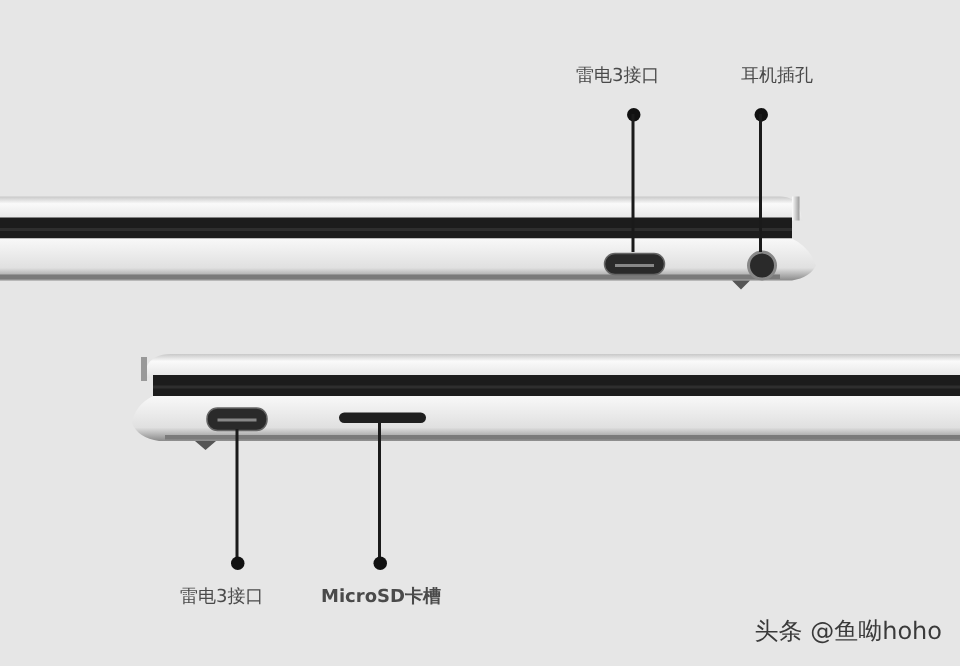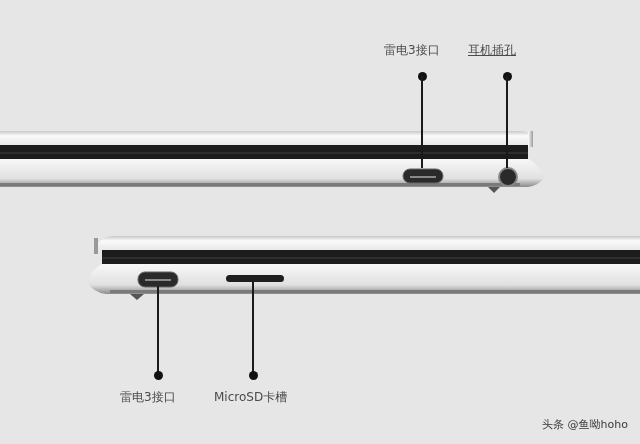--- a/index.html
+++ b/index.html
@@ -14,21 +14,21 @@
     white-space: nowrap; letter-spacing: 0px;
   }
   .leader-line { position: absolute; width: 2px; background: #1a1a1a; }
   .leader-dot {
     position: absolute; width: 9px; height: 9px; border-radius: 50%;
     background: #111;
   }
   .laptop { position: absolute; }
   .watermark {
     position: absolute; right: 12px; bottom: 12px;
-    font-size: 11px; color: #3a3a3a;
+    font-size: 16px; color: #3a3a3a;
   }
 </style>
 </head>
 <body>
 
 <svg class="laptop" style="left:0;top:125px;" width="545" height="72" viewBox="0 0 545 72">
   <defs>
     <linearGradient id="silverTop" x1="0" y1="0" x2="0" y2="1">
       <stop offset="0" stop-color="#c8c8c8"></stop>
       <stop offset="0.3" stop-color="#fafafa"></stop>
@@ -60,21 +60,21 @@
 
   <circle cx="508" cy="52" r="9" fill="#2a2a2a" stroke="#888" stroke-width="2"></circle>
 </svg>
 
 <div class="leader-dot" style="left:418px;top:72px;"></div>
 <div class="leader-line" style="left:421px;top:76px;height:92px;"></div>
 <div class="leader-dot" style="left:503px;top:72px;"></div>
 <div class="leader-line" style="left:506px;top:76px;height:92px;"></div>
 
 <div class="label" style="left:384px;top:42px;">雷电3接口</div>
-<div class="label" style="left:468px;top:42px;text-decoration:underline;">耳机插孔</div>
+<div class="label" style="left:494px;top:42px;">耳机插孔</div>
 
 <svg class="laptop" style="left:86px;top:232px;" width="554" height="72" viewBox="0 0 554 72">
   <defs>
     <linearGradient id="silverTop2" x1="0" y1="0" x2="0" y2="1">
       <stop offset="0" stop-color="#c8c8c8"></stop>
       <stop offset="0.3" stop-color="#fafafa"></stop>
       <stop offset="1" stop-color="#e4e4e4"></stop>
     </linearGradient>
     <linearGradient id="silverBot2" x1="0" y1="0" x2="0" y2="1">
       <stop offset="0" stop-color="#f8f8f8"></stop>
@@ -95,15 +95,15 @@
 
   <rect x="140" y="43" width="58" height="7" rx="3.5" fill="#1e1e1e"></rect>
 </svg>
 
 <div class="leader-line" style="left:157px;top:286px;height:88px;"></div>
 <div class="leader-dot" style="left:154px;top:371px;"></div>
 <div class="leader-line" style="left:252px;top:282px;height:92px;"></div>
 <div class="leader-dot" style="left:249px;top:371px;"></div>
 
 <div class="label" style="left:120px;top:389px;">雷电3接口</div>
-<div class="label" style="left:214px;top:389px;">MicroSD卡槽</div>
+<div class="label" style="left:214px;top:389px;font-weight:bold;">MicroSD卡槽</div>
 
 <div class="watermark">头条 @鱼呦hoho</div>
 
 </body></html>

